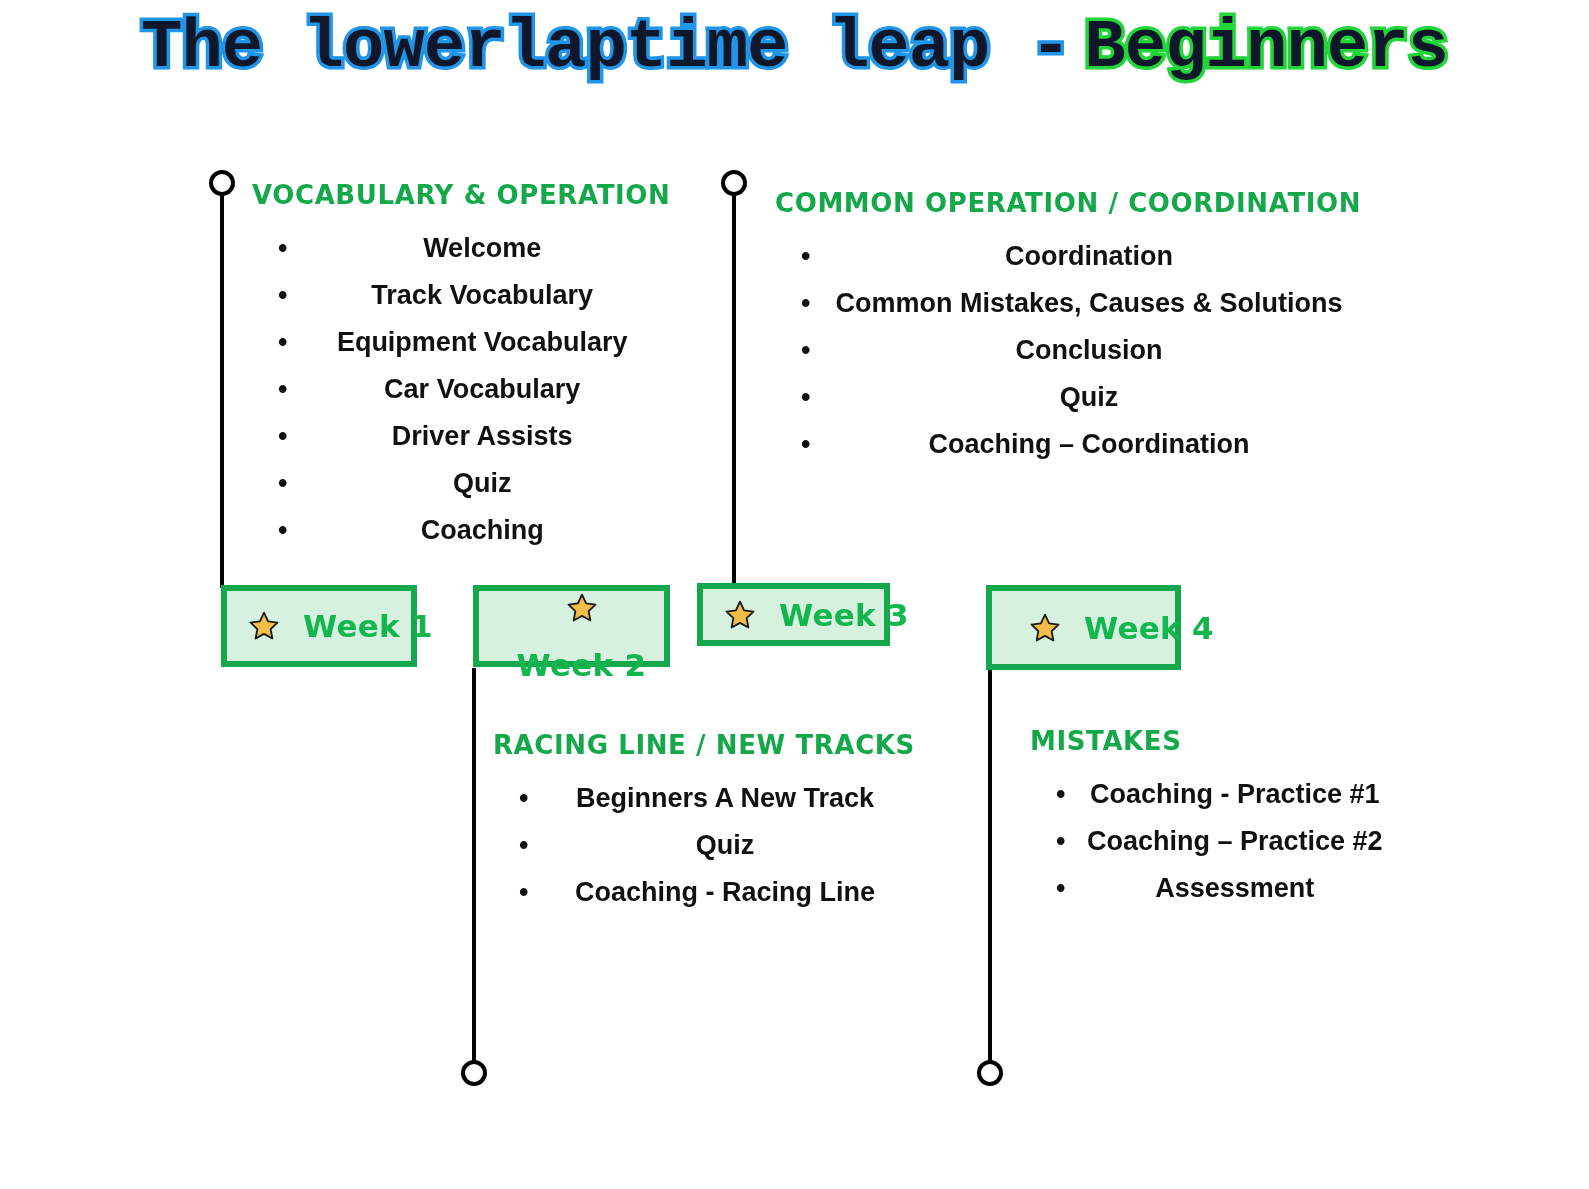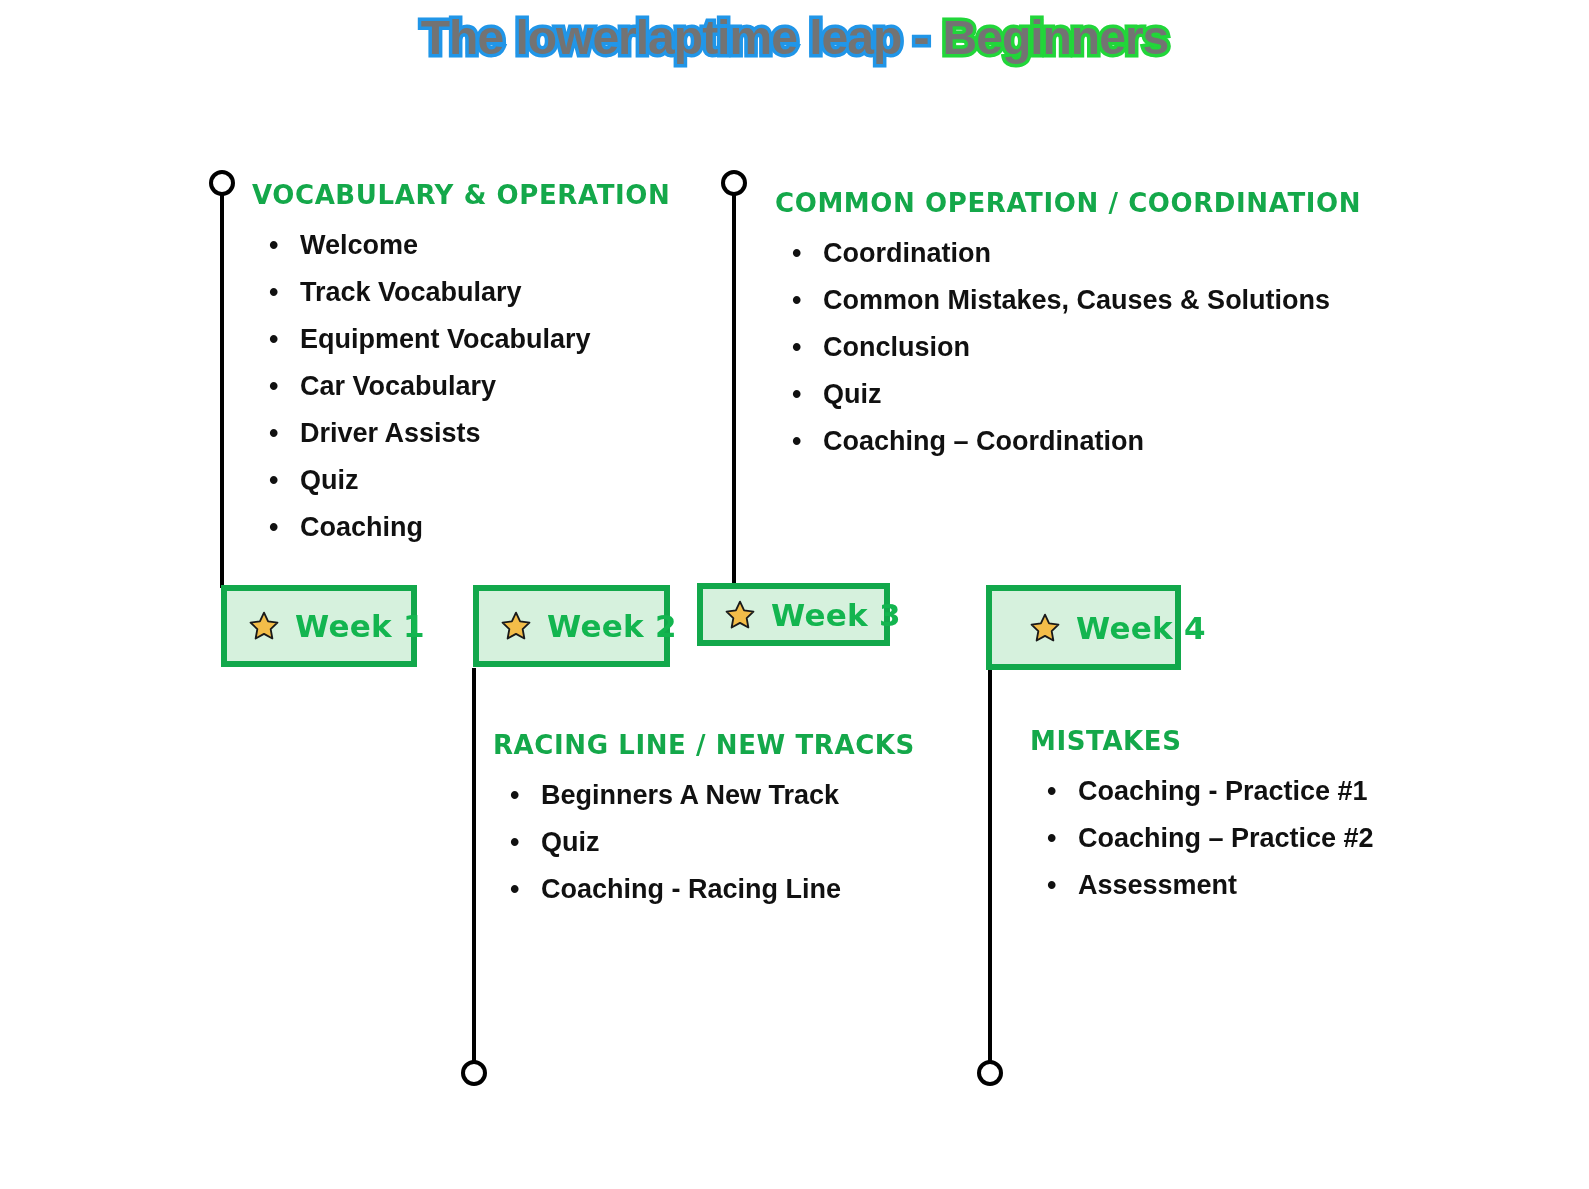--- a/index.html
+++ b/index.html
@@ -22,25 +22,25 @@
   #title-wrap {
     position: absolute;
     left: 0;
     top: 14px;
     width: 1589px;
     text-align: center;
     white-space: nowrap;
     line-height: 1;
   }
   .title-part {
-    font-family: Liberation Sans, sans-serif;
-    font-weight: bold;
-    font-size: 48px;
+    font-family: Liberation Mono, monospace;
+    font-weight: bold;
+    font-size: 69px;
     letter-spacing: -1px;
-    color: #737373;
+    color: #0f172a;
     display: inline;
   }
   .title-blue {
     -webkit-text-stroke: 7px #2196e8;
     paint-order: stroke fill;
     text-shadow:
        3px 0 0 #2196e8, -3px 0 0 #2196e8, 0 3px 0 #2196e8, 0 -3px 0 #2196e8,
        2px 2px 0 #2196e8, -2px 2px 0 #2196e8, 2px -2px 0 #2196e8, -2px -2px 0 #2196e8;
   }
   .title-green {
@@ -70,22 +70,23 @@
     font-size: 26px;
     letter-spacing: 0.6px;
     color: #14a84a;
     text-underline-offset: 5px;
     text-decoration-thickness: 3px;
     white-space: nowrap;
     margin: 0 0 12px 0;
   }
   .section-list {
     list-style: none;
-    margin: 6px;
+    margin: 15px;
     padding: 0;
+    text-align: center;
   }
   .section-list li {
     position: relative;
     font-family: "Liberation Sans", sans-serif;
     font-weight: bold;
     font-size: 27px;
     color: #111111;
     line-height: 47px;
     padding-left: 42px;
     white-space: nowrap;
@@ -100,21 +101,21 @@
   }
 
   
   .week-box {
     position: absolute;
     box-sizing: border-box;
     background: #d6f1dd;
     border: 6px solid #12a84b;
     display: flex;
     align-items: center;
-    gap: 14px;
+    gap: 22px;
     padding-left: 20px;
   }
   .week-star {
     font-size: 34px;
     line-height: 1;
     color: #f3bd49;
     flex: 0 0 auto;
     filter: none;
   }
   .week-star svg { display: block; }
@@ -195,21 +196,21 @@
 
   <div class="week-box" style="left:221px; top:585px; width:196px; height:82px;">
     <span class="week-star">
       <svg width="34" height="34" viewBox="0 0 24 24">
           <path d="M12 2.6l2.9 6.1 6.6.9-4.8 4.6 1.2 6.6-5.9-3.2-5.9 3.2 1.2-6.6L2.5 9.6l6.6-.9z" fill="#f3bd49" stroke="#1a1a1a" stroke-width="1.3" stroke-linejoin="round"></path>
         </svg>
     </span>
     <span class="week-label">Week 1</span>
   </div>
 
-  <div class="week-box" style="left:473px; top:585px; width:197px; height:82px;">
+  <div class="week-box" style="left:473px; top:585px; width:197px; height:82px;flex-direction:column;">
     <span class="week-star">
       <svg width="34" height="34" viewBox="0 0 24 24">
           <path d="M12 2.6l2.9 6.1 6.6.9-4.8 4.6 1.2 6.6-5.9-3.2-5.9 3.2 1.2-6.6L2.5 9.6l6.6-.9z" fill="#f3bd49" stroke="#1a1a1a" stroke-width="1.3" stroke-linejoin="round"></path>
         </svg>
     </span>
     <span class="week-label">Week 2</span>
   </div>
 
   <div class="week-box" style="left:697px; top:583px; width:193px; height:63px;">
     <span class="week-star">

